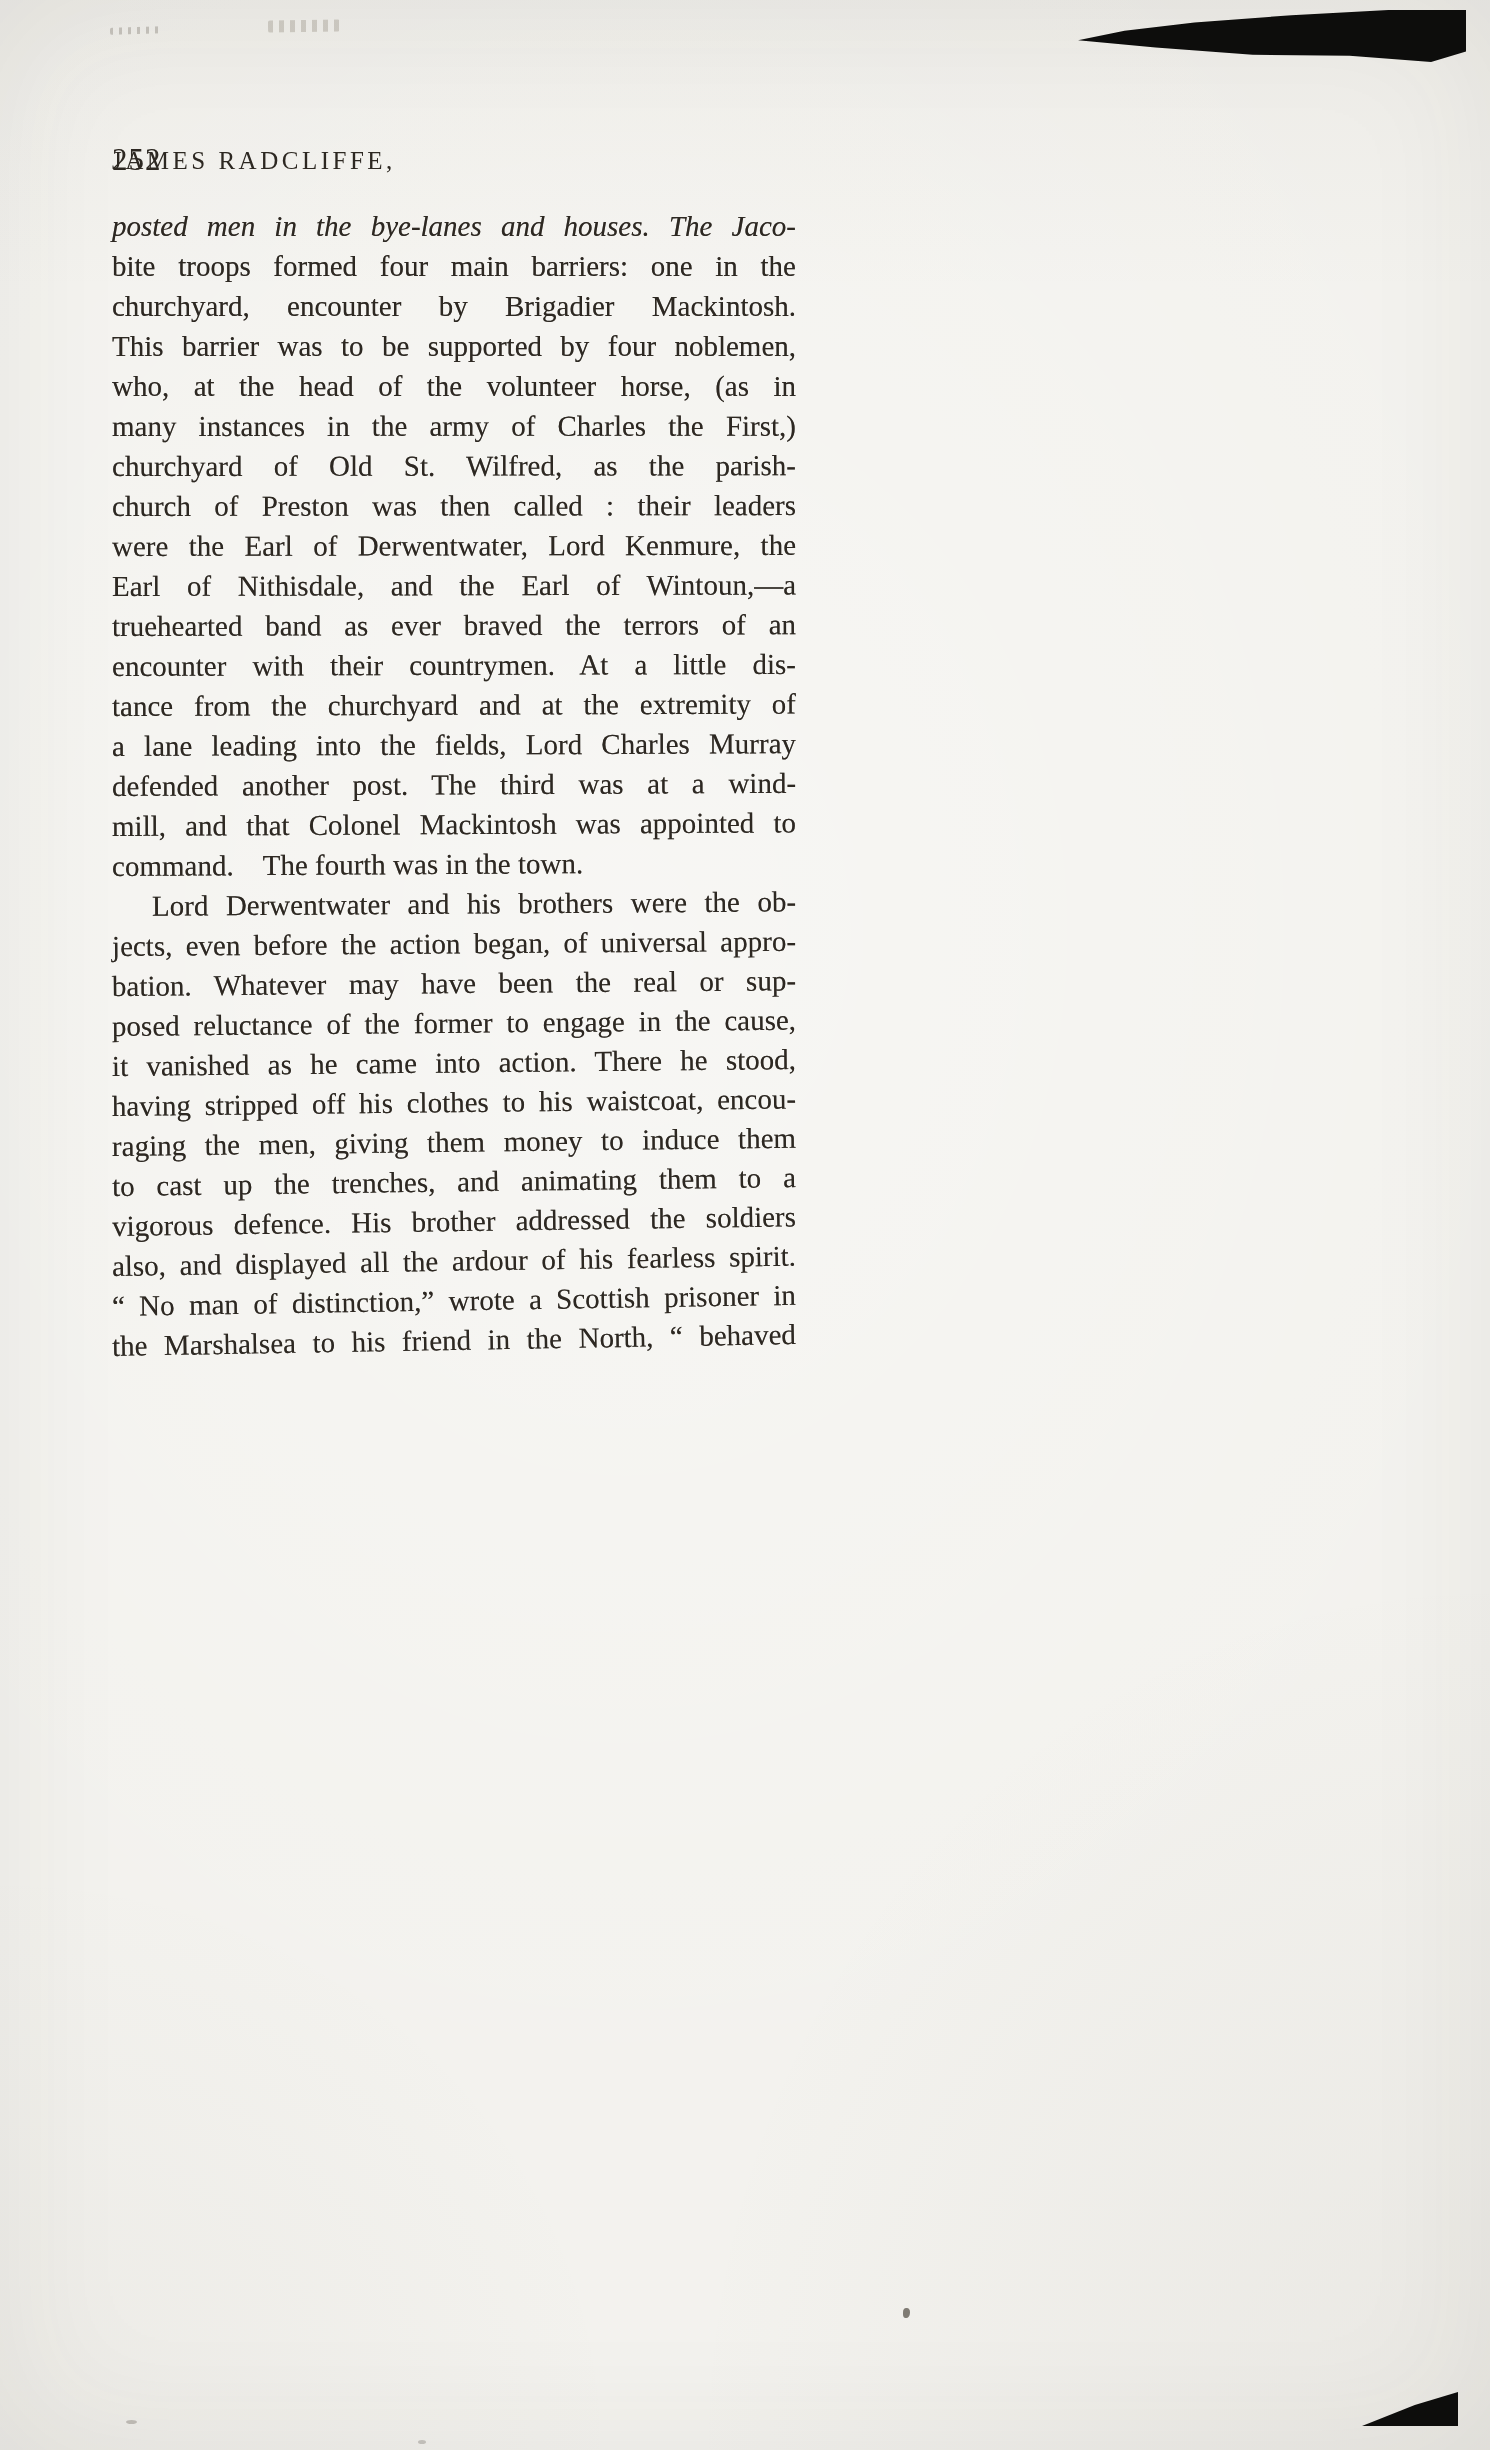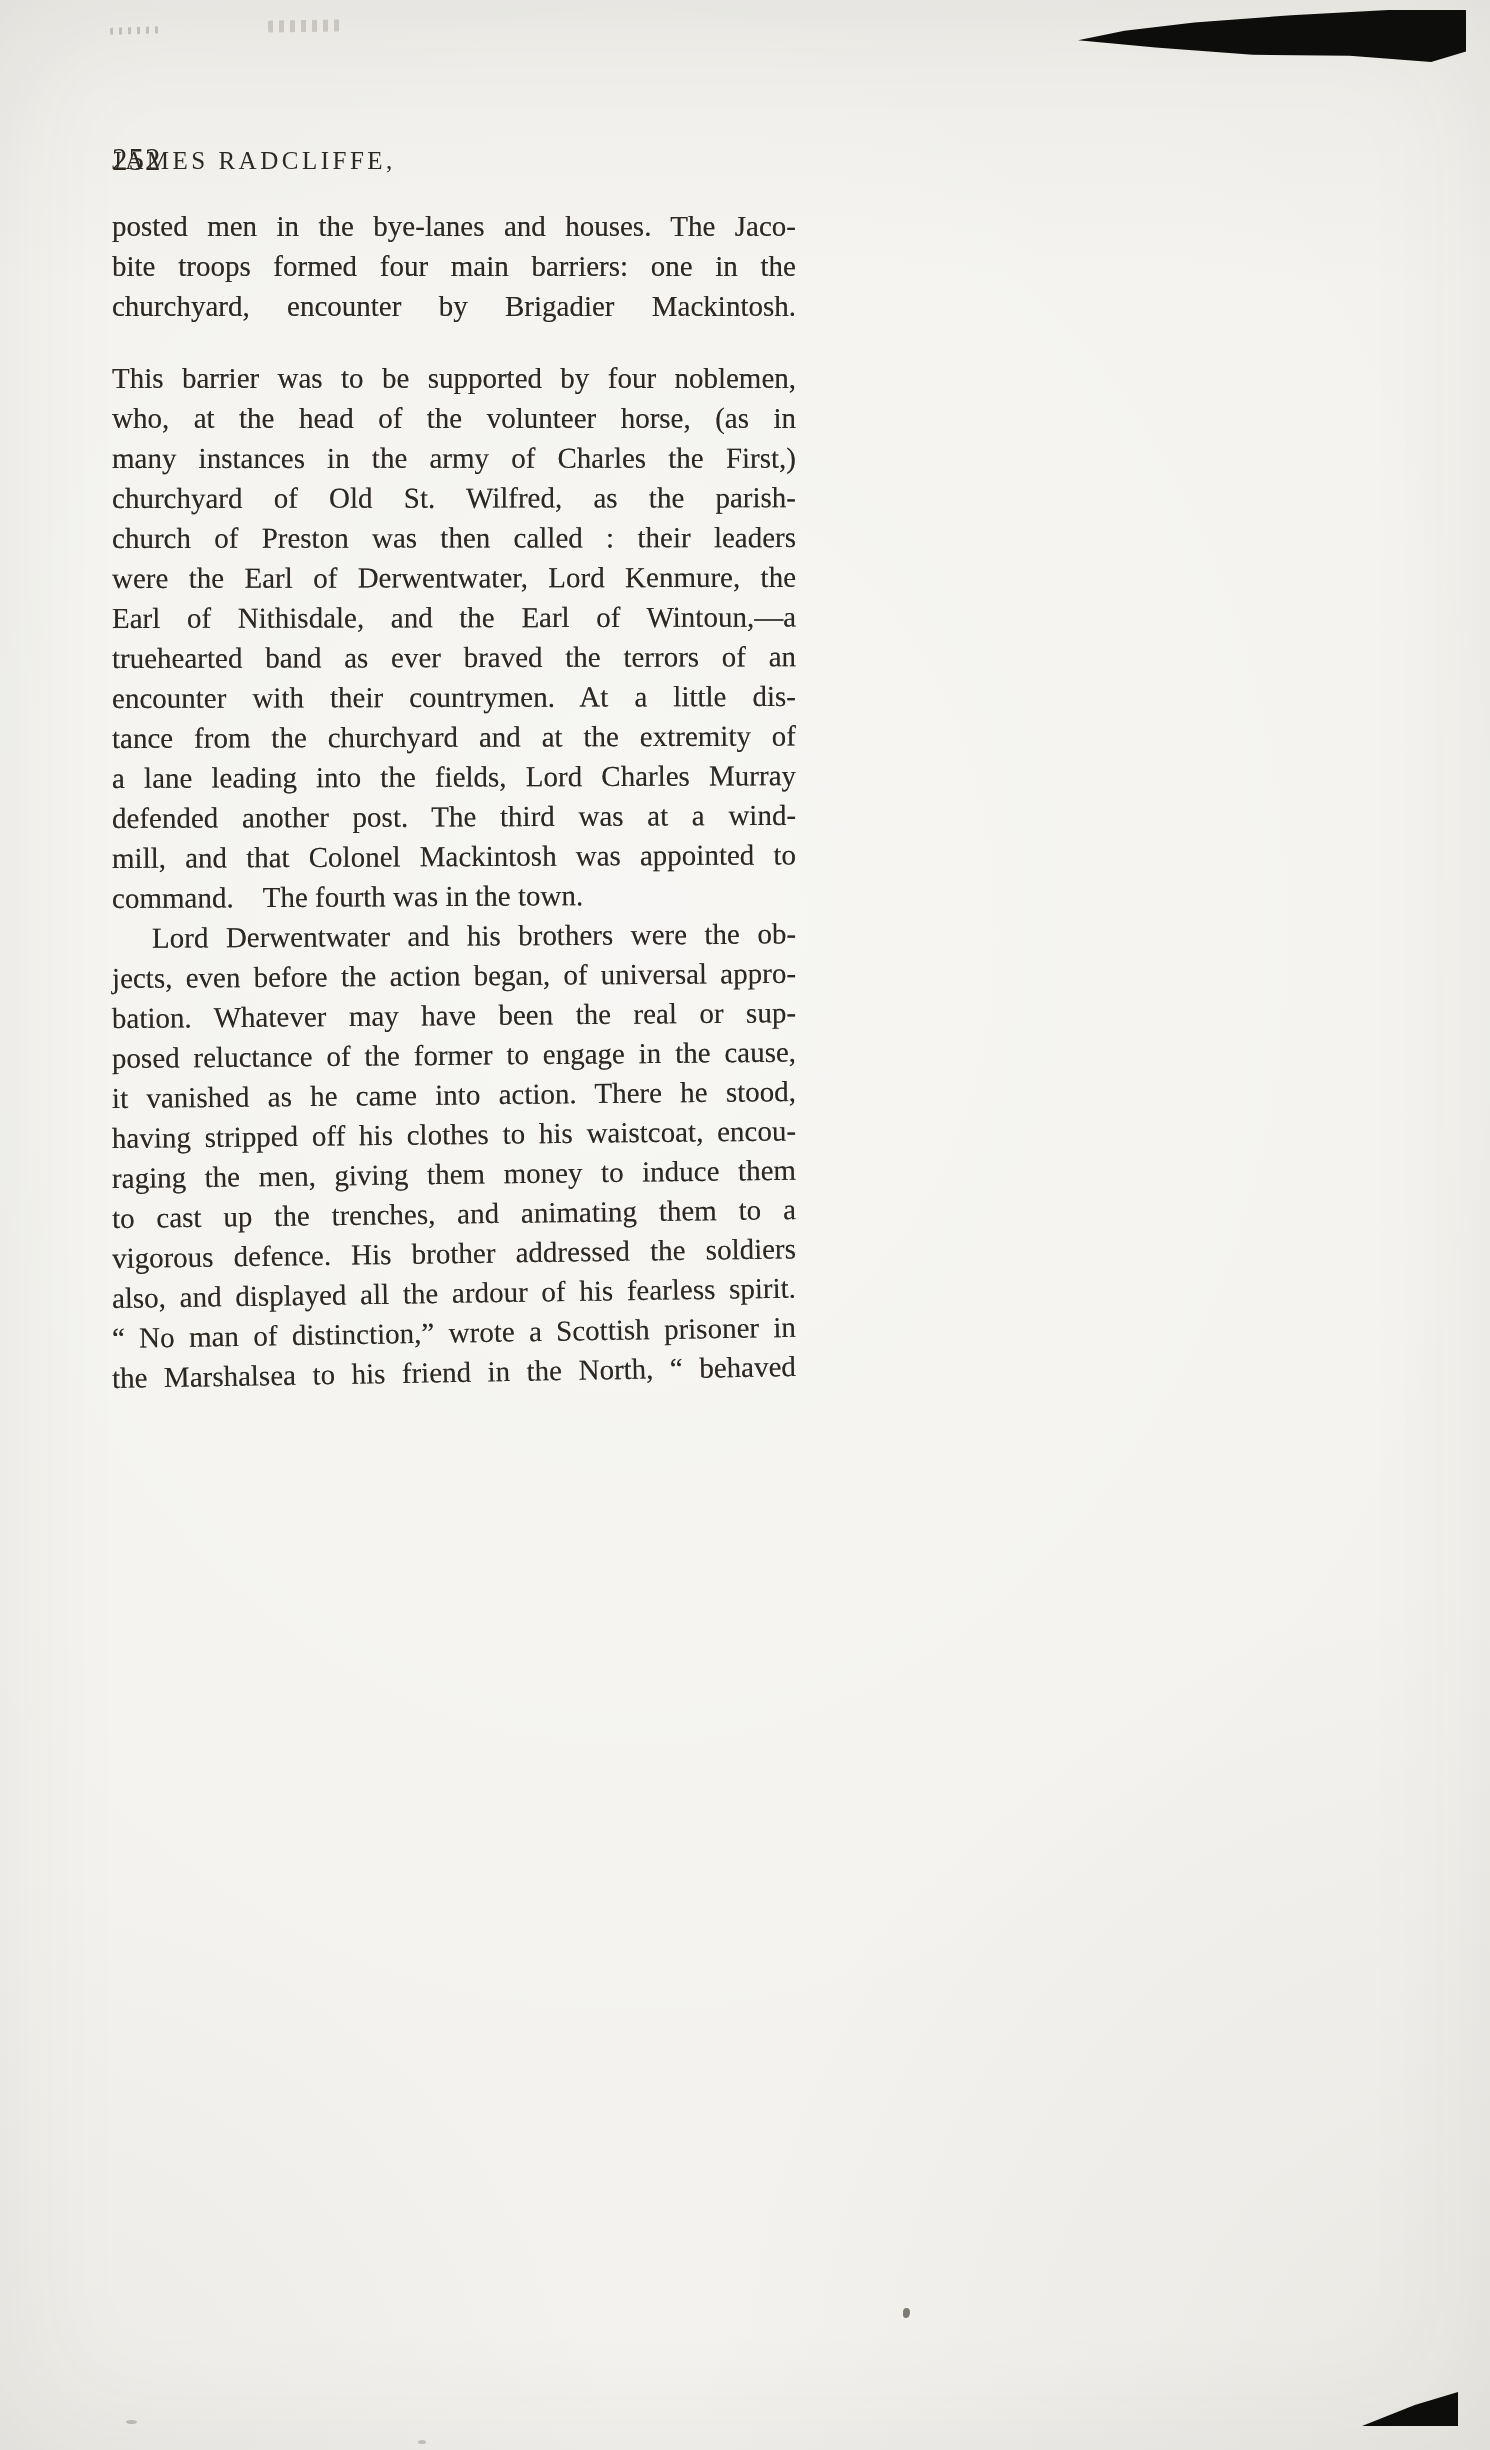--- a/index.html
+++ b/index.html
@@ -109,24 +109,24 @@
 <div class="speck-1"></div>
 <div class="speck-2"></div>
 <div class="speck-3"></div>
 
 <div class="content">
   <div class="header-row">
     <span class="page-number">252</span>
     <div class="running-title">JAMES RADCLIFFE,</div>
   </div>
   <div id="text-block">
-      <div class="line" style="transform: rotate(0deg);">posted men in the bye-lanes and houses. The Jaco-</div>
+      <div class="line" style="transform: rotate(0deg); font-style: italic;">posted men in the bye-lanes and houses. The Jaco-</div>
       <div class="line" style="transform: rotate(-0.001deg);">bite troops formed four main barriers: one in the</div>
       <div class="line" style="transform: rotate(-0.005deg);">churchyard, encounter by Brigadier Mackintosh.</div>
-      <div class="line" style="transform: rotate(-0.011deg); margin-top: 32px;">This barrier was to be supported by four noblemen,</div>
+      <div class="line" style="transform: rotate(-0.011deg);">This barrier was to be supported by four noblemen,</div>
       <div class="line" style="transform: rotate(-0.019deg);">who, at the head of the volunteer horse, (as in</div>
       <div class="line" style="transform: rotate(-0.03deg);">many instances in the army of Charles the First,)</div>
       <div class="line" style="transform: rotate(-0.059deg);">churchyard of Old St. Wilfred, as the parish-</div>
       <div class="line" style="transform: rotate(-0.077deg);">church of Preston was then called : their leaders</div>
       <div class="line" style="transform: rotate(-0.097deg);">were the Earl of Derwentwater, Lord Kenmure, the</div>
       <div class="line" style="transform: rotate(-0.12deg);">Earl of Nithisdale, and the Earl of Wintoun,—a</div>
       <div class="line" style="transform: rotate(-0.145deg);">truehearted band as ever braved the terrors of an</div>
       <div class="line" style="transform: rotate(-0.173deg);">encounter with their countrymen. At a little dis-</div>
       <div class="line" style="transform: rotate(-0.203deg);">tance from the churchyard and at the extremity of</div>
       <div class="line" style="transform: rotate(-0.235deg);">a lane leading into the fields, Lord Charles Murray</div>

